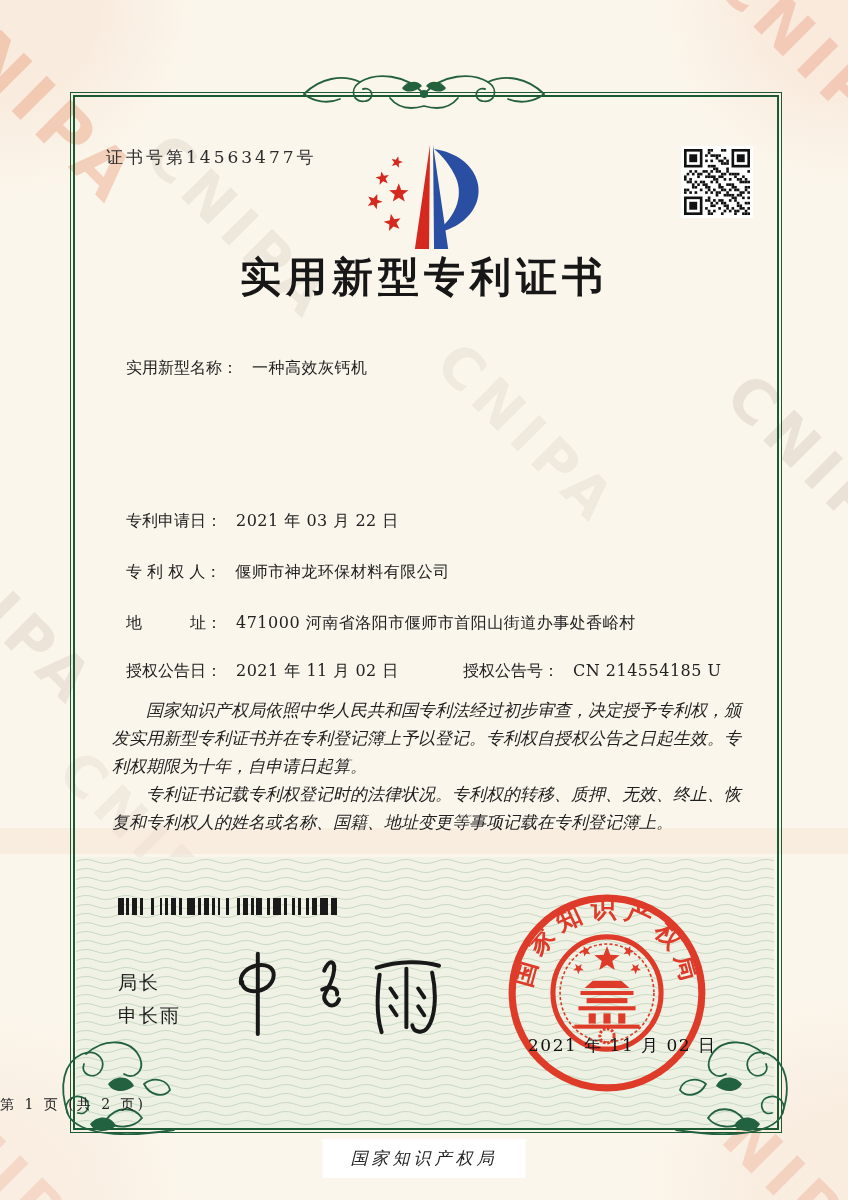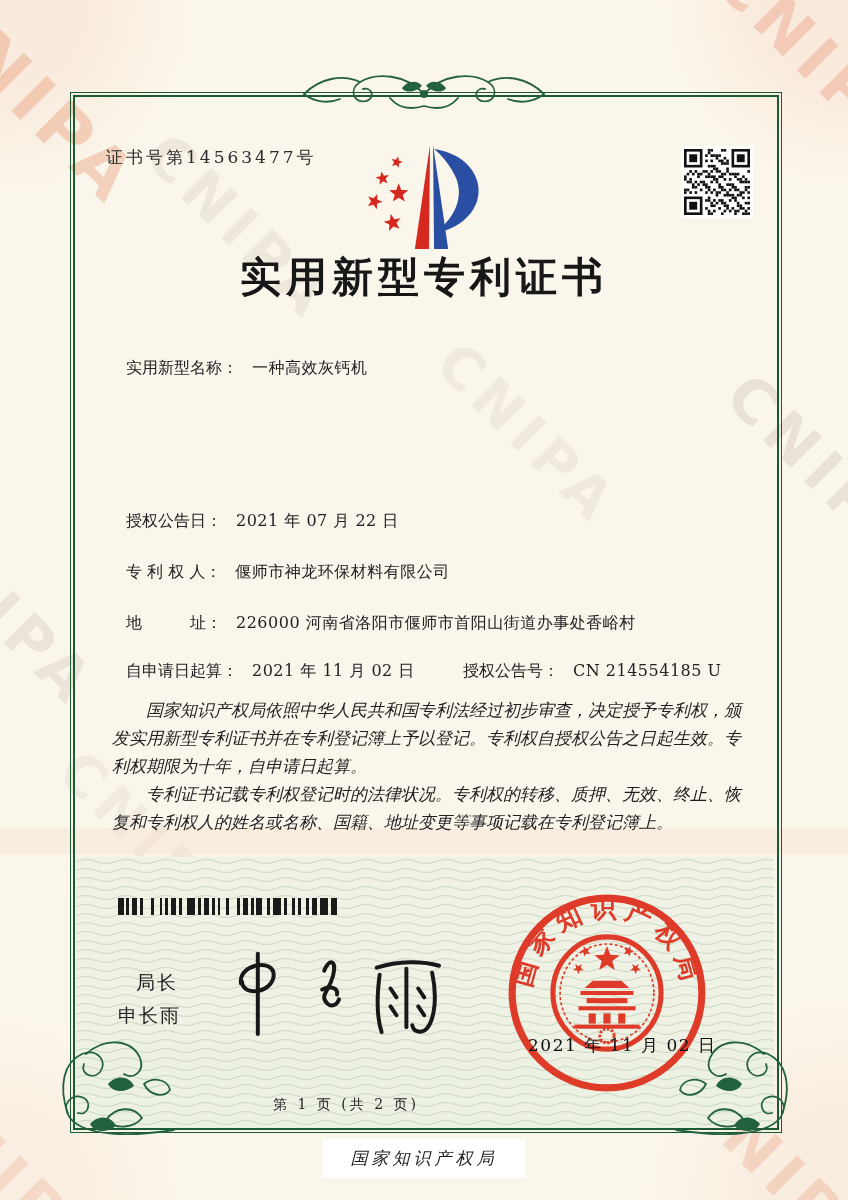--- a/index.html
+++ b/index.html
@@ -41,31 +41,31 @@
   .row2label{position:absolute;left:337px;top:0;}
   
   .paras{position:absolute;left:112px;top:696px;width:632px;z-index:2;
          font-style:italic;font-size:17px;line-height:28px;color:#1e1e1e;}
   .paras p{margin:0;text-indent:2em;}
   
   .barcode{position:absolute;left:118px;top:898px;width:219px;height:17px;z-index:2;
            display:flex;align-items:stretch;}
   .barcode span{display:block;height:100%;}
   
-  .dtitle{position:absolute;left:136px;top:970px;font-family:"DejaVu Sans", sans-serif;
+  .dtitle{position:absolute;left:118px;top:970px;font-family:"DejaVu Sans", sans-serif;
           font-size:19px;color:#1c1c1c;z-index:2;letter-spacing:2px;text-align:center;}
   .dname{position:absolute;left:118px;top:1003px;font-family:"DejaVu Sans", sans-serif;
          font-size:19px;color:#1c1c1c;z-index:2;letter-spacing:2px;}
   .sig{position:absolute;left:228px;top:938px;z-index:3;}
   
   .seal{position:absolute;left:505px;top:891px;z-index:3;}
   .sealdate{position:absolute;left:528px;top:1034px;width:170px;font-size:17px;
             letter-spacing:1.5px;color:#111;z-index:4;white-space:nowrap;}
   
-  .pageno{position:absolute;left:0;top:1096px;width:692px;text-align:center;
+  .pageno{position:absolute;left:0;top:1096px;width:692px;text-align:left;
           font-size:14px;letter-spacing:3px;color:#222;z-index:2;}
   .contnote{position:absolute;left:50%;transform:translateX(-50%);top:1139px;
             background:#fff;padding:8px 28px;font-style:italic;font-size:17px;
             letter-spacing:4px;color:#1e1e1e;z-index:2;white-space:nowrap;}
   .orn{position:absolute;z-index:2;}
 </style>
 </head>
 <body>
 
 <div class="page">
@@ -333,30 +333,30 @@
       <rect x="23" y="24" width="1" height="1" fill="#111"></rect>
       <rect x="24" y="24" width="1" height="1" fill="#111"></rect>
     </svg>
 
   <div class="title">实用新型专利证书</div>
 
   <div class="row" style="top:358px;">
     <span class="lbl">实用新型名称：</span><span class="val">一种高效灰钙机</span>
   </div>
   <div class="row" style="top:511px;">
-    <span class="lbl">授权公告日：</span><span class="val">2021 年 07 月 22 日</span>
+    <span class="lbl">专利申请日：</span><span class="val">2021 年 03 月 22 日</span>
   </div>
   <div class="row" style="top:562px;">
     <span class="lbl">专 利 权 人：</span><span class="val">偃师市神龙环保材料有限公司</span>
   </div>
   <div class="row" style="top:613px;">
-    <span class="lbl">地　　　址：</span><span class="val">226000  河南省洛阳市偃师市首阳山街道办事处香峪村</span>
+    <span class="lbl">地　　　址：</span><span class="val">471000  河南省洛阳市偃师市首阳山街道办事处香峪村</span>
   </div>
   <div class="row" style="top:661px;width:560px;">
-    <span class="lbl">自申请日起算：</span><span class="val">2021 年 11 月 02 日</span>
+    <span class="lbl">授权公告日：</span><span class="val">2021 年 11 月 02 日</span>
     <span class="row2label">
       <span class="lbl">授权公告号：</span><span class="val">CN 214554185 U</span>
     </span>
   </div>
 
   <div class="paras">
     <p>国家知识产权局依照中华人民共和国专利法经过初步审查，决定授予专利权，颁发实用新型专利证书并在专利登记簿上予以登记。专利权自授权公告之日起生效。专利权期限为十年，自申请日起算。</p>
     <p>专利证书记载专利权登记时的法律状况。专利权的转移、质押、无效、终止、恢复和专利权人的姓名或名称、国籍、地址变更等事项记载在专利登记簿上。</p>
   </div>
 

